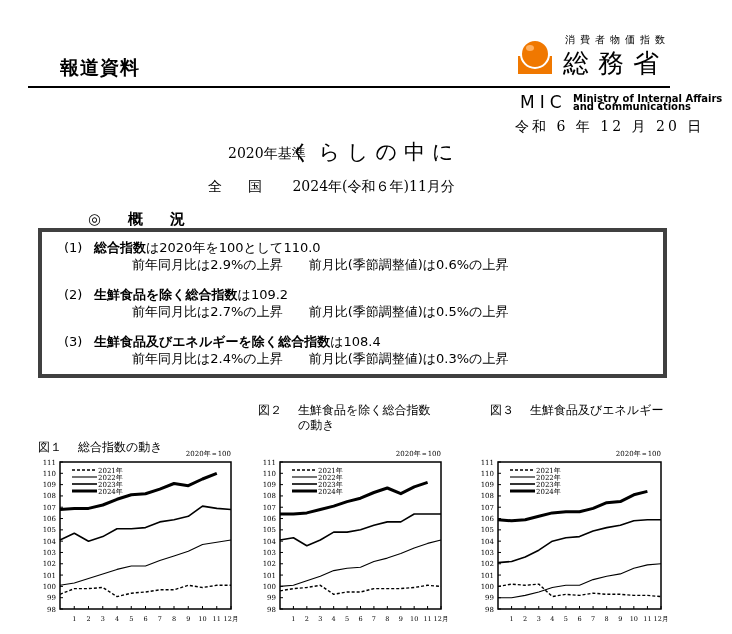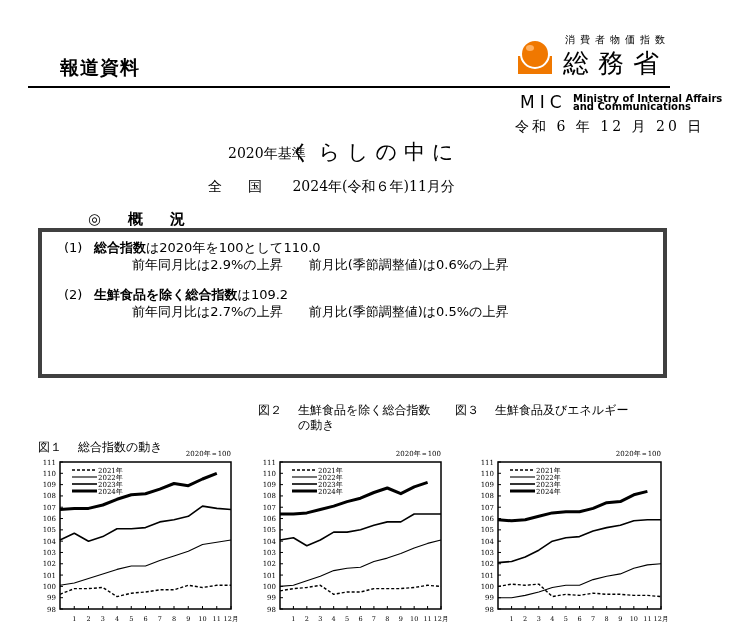--- a/index.html
+++ b/index.html
@@ -64,30 +64,36 @@
     <div class="detail">
       <span>前年同月比は2.9%の上昇</span><span class="gap"></span><span>前月比(季節調整値)は0.6%の上昇</span>
     </div>
   </div>
   <div class="item" style="top:54px;">
     <span class="num">(2)</span><b>生鮮食品を除く総合指数</b><span>は109.2</span>
     <div class="detail">
       <span>前年同月比は2.7%の上昇</span><span class="gap"></span><span>前月比(季節調整値)は0.5%の上昇</span>
     </div>
   </div>
+  <div class="item" style="top:101px;">
+    <span class="num">(3)</span><b>生鮮食品及びエネルギーを除く総合指数</b><span>は108.4</span>
+    <div class="detail">
+      <span>前年同月比は2.4%の上昇</span><span class="gap"></span><span>前月比(季節調整値)は0.3%の上昇</span>
+    </div>
+  </div>
 </div>
 
 <div class="abs fig-title" style="left:38px; top:403px;margin-top:37px;">
   <span class="lbl">図１</span><span>総合指数の動き</span>
 </div>
 <div class="abs fig-title" style="left:258px; top:403px;">
   <span class="lbl">図２</span><span>生鮮食品を除く総合指数</span>
   <div class="cont">の動き</div>
 </div>
-<div class="abs fig-title" style="left:455px; top:403px;">
+<div class="abs fig-title" style="left:490px; top:403px;">
   <span class="lbl">図３</span><span>生鮮食品及びエネルギー</span>
 </div>
 
 <svg class="abs chart" id="chart-0" style="left:30px; top:445px;" width="222" height="185">
     <text x="201" y="11" font-size="7" text-anchor="end">2020年＝100</text>
     <rect x="30" y="17" width="171" height="147" fill="none" stroke="#000" stroke-width="1.5"></rect>
     <line x1="30" y1="164" x2="33" y2="164" stroke="#000" stroke-width="1"></line>
     <text x="26" y="166.5" font-size="7" text-anchor="end">98</text>
     <line x1="30" y1="152.69230769230768" x2="33" y2="152.69230769230768" stroke="#000" stroke-width="1"></line>
     <text x="26" y="155.19230769230768" font-size="7" text-anchor="end">99</text>

